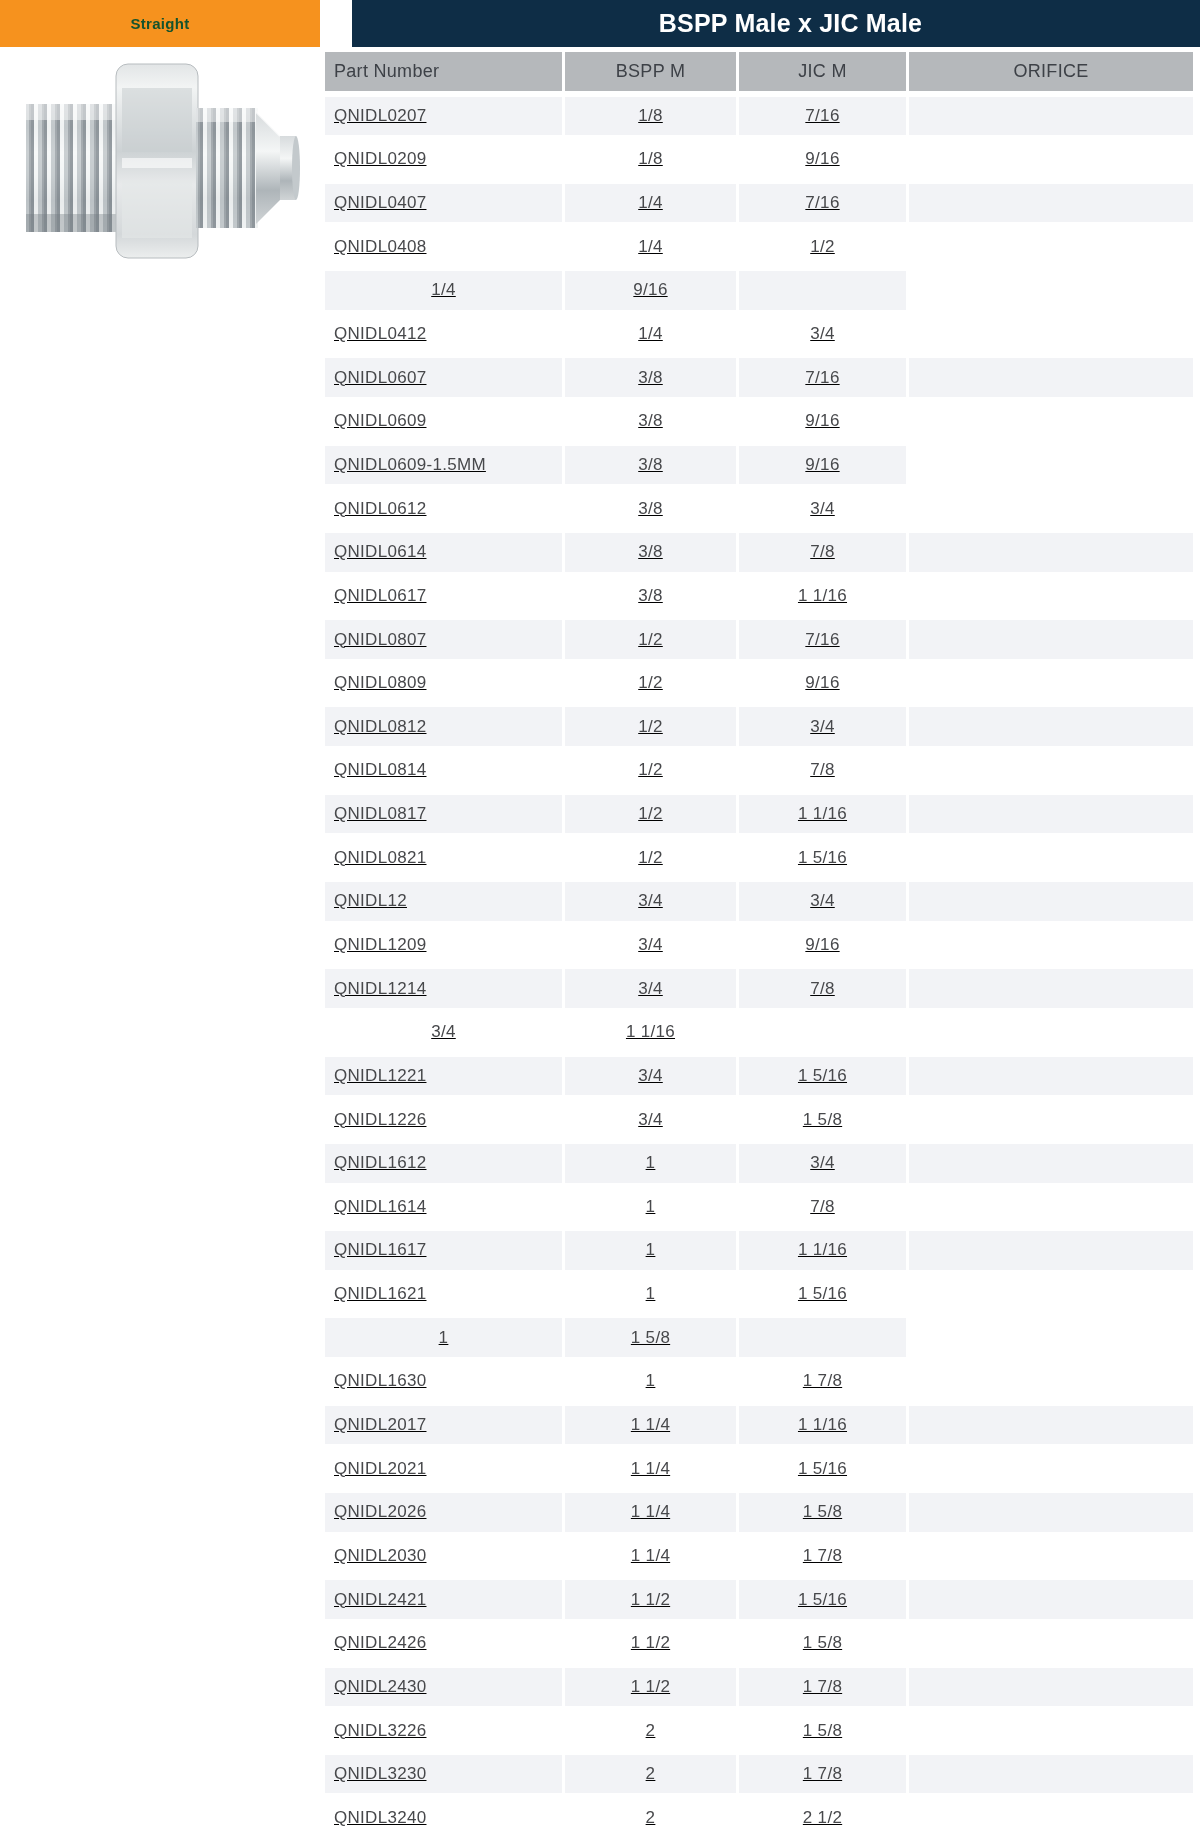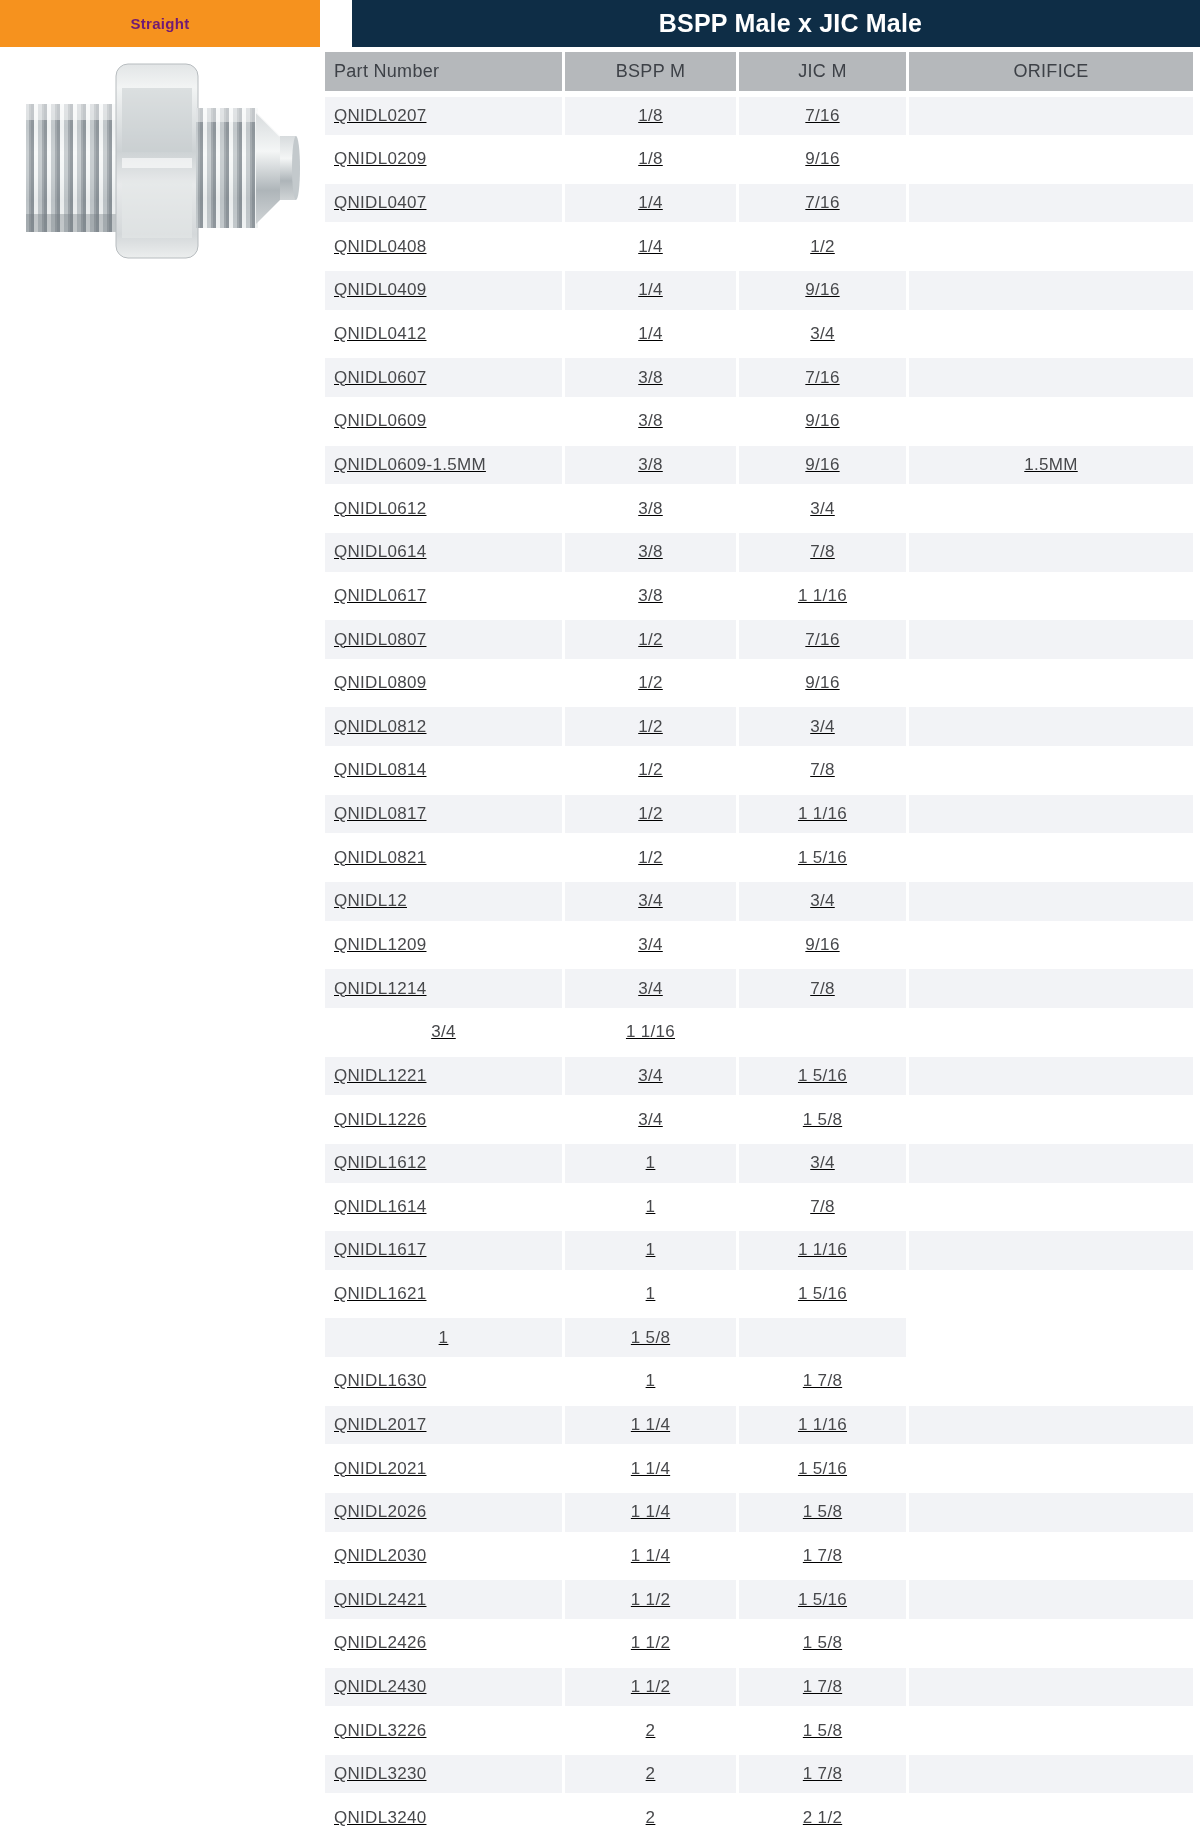--- a/index.html
+++ b/index.html
@@ -5,21 +5,21 @@
   html,body{margin:0;padding:0;}
   body{
     width:1200px;height:1840px;position:relative;background:#ffffff;
     font-family:"Liberation Sans","DejaVu Sans",sans-serif;
     -webkit-font-smoothing:antialiased;
   }
   
   .badge{
     position:absolute;left:0;top:0;width:320px;height:47px;
     background:var(--orange);display:flex;align-items:center;justify-content:center;
-    color:#701a75;font-size:15px;font-weight:bold;letter-spacing:.3px;
+    color:#14532d;font-size:15px;font-weight:bold;letter-spacing:.3px;
   }
   .title-bar{
     position:absolute;left:320px;top:0;width:877px;height:47px;
     background:var(--navy);display:flex;align-items:center;justify-content:center;
     color:#ffffff;font-size:25px;font-weight:bold;letter-spacing:.2px;margin-left:32px;
   }
   
   .product{
     position:absolute;left:18px;top:62px;width:284px;height:198px;
   }
@@ -142,21 +142,20 @@
         <div class="cell">7/16</div>
         <div class="cell"></div>
       </div>
       <div class="row">
         <div class="cell c-pn">QNIDL0408</div>
         <div class="cell">1/4</div>
         <div class="cell">1/2</div>
         <div class="cell"></div>
       </div>
       <div class="row striped">
-        <div class="cell c-pn">QNIDL0409</div>
         <div class="cell">1/4</div>
         <div class="cell">9/16</div>
         <div class="cell"></div>
       </div>
       <div class="row">
         <div class="cell c-pn">QNIDL0412</div>
         <div class="cell">1/4</div>
         <div class="cell">3/4</div>
         <div class="cell"></div>
       </div>
@@ -169,21 +168,20 @@
       <div class="row">
         <div class="cell c-pn">QNIDL0609</div>
         <div class="cell">3/8</div>
         <div class="cell">9/16</div>
         <div class="cell"></div>
       </div>
       <div class="row striped">
         <div class="cell c-pn">QNIDL0609-1.5MM</div>
         <div class="cell">3/8</div>
         <div class="cell">9/16</div>
-        <div class="cell">1.5MM</div>
       </div>
       <div class="row">
         <div class="cell c-pn">QNIDL0612</div>
         <div class="cell">3/8</div>
         <div class="cell">3/4</div>
         <div class="cell"></div>
       </div>
       <div class="row striped">
         <div class="cell c-pn">QNIDL0614</div>
         <div class="cell">3/8</div>

